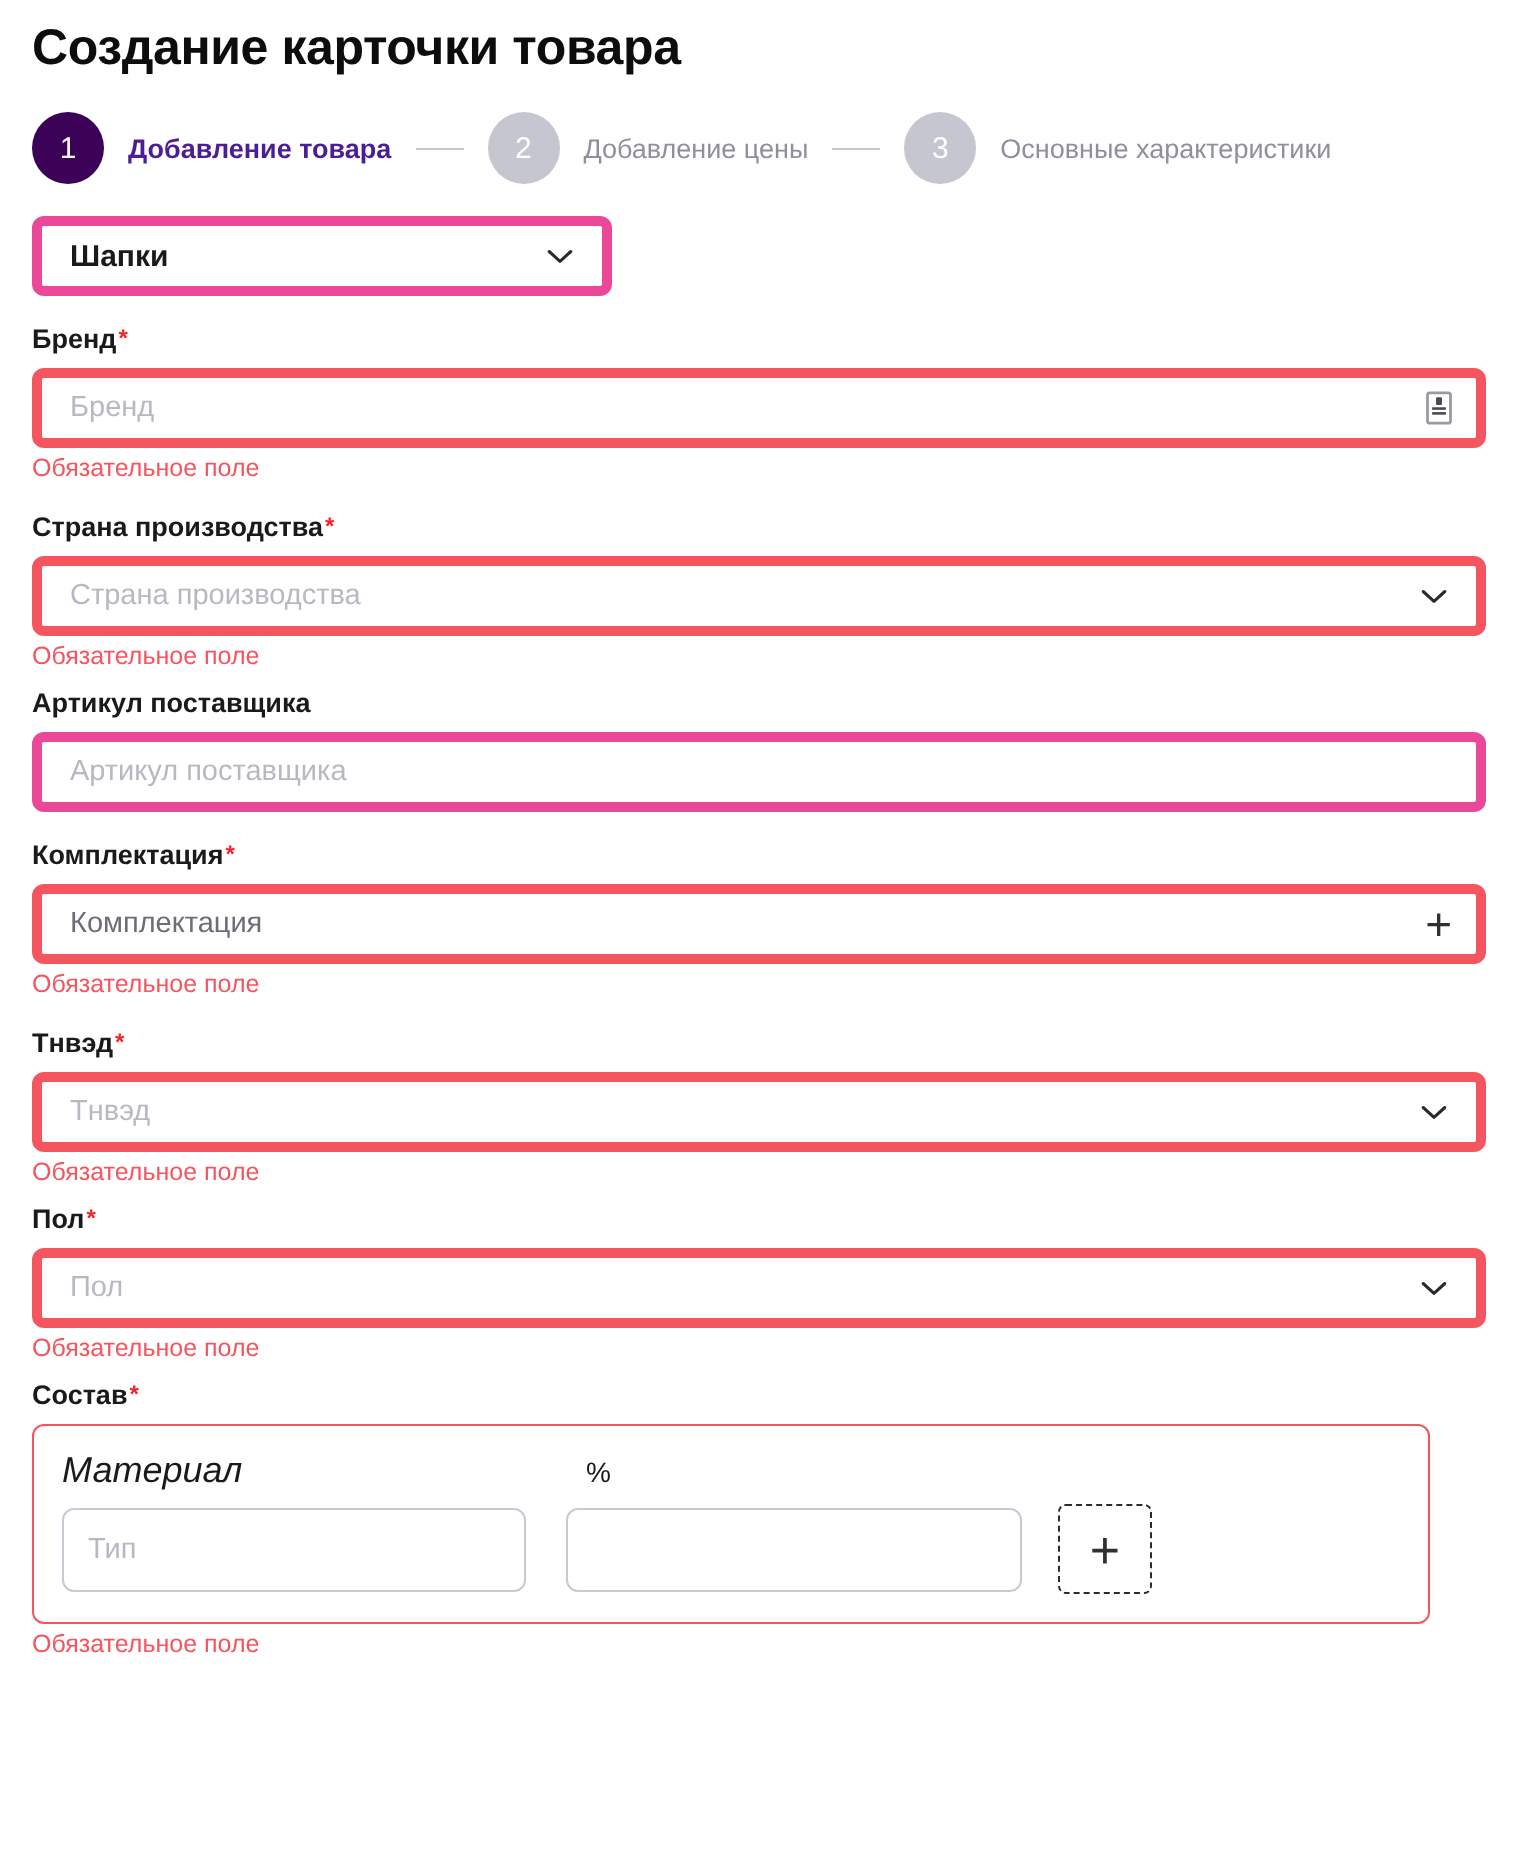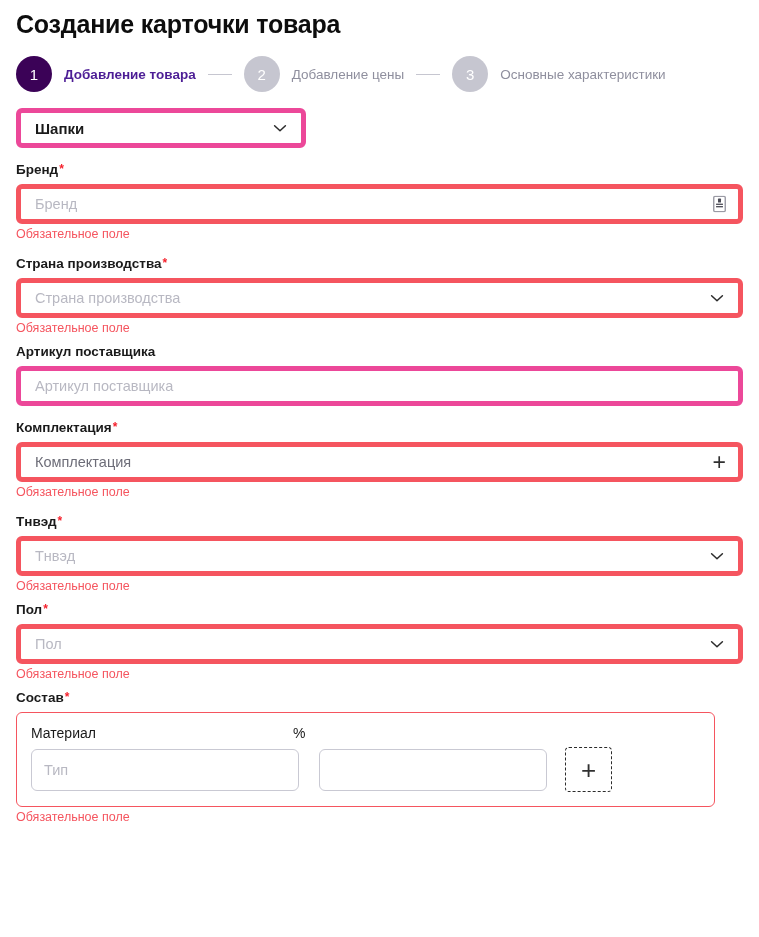--- a/index.html
+++ b/index.html
@@ -156,22 +156,23 @@
     padding: 12px 14px 14px 14px;
     width: 699px;
   }
   .comp-head {
     display: flex;
     align-items: center;
     margin-bottom: 6px;
   }
   .comp-head .h-material {
     width: 262px;
-    font-size: 14px;
-    color: #1a1a1a;
+    font-size: 18px;
+    color: #1a1a1a;
+    font-style: italic;
   }
   .comp-head .h-percent {
     font-size: 14px;
     color: #1a1a1a;
   }
   .comp-row {
     display: flex;
     align-items: center;
   }
   .comp-input {
@@ -179,21 +180,21 @@
     height: 42px;
     border: 1px solid #c9c9d3;
     border-radius: 6px;
     background: #ffffff;
     display: flex;
     align-items: center;
     padding: 0 12px;
     font-size: 14.5px;
     color: #b8b8c2;
   }
-  .comp-input.material { width: 268px; margin-right: 20px; }
+  .comp-input.material { width: 232px; margin-right: 20px; }
   .comp-input.percent { width: 228px; margin-right: 18px; }
   .add-btn {
     box-sizing: border-box;
     width: 47px;
     height: 45px;
     border: 1.5px dashed #2b2b2b;
     border-radius: 4px;
     display: flex;
     align-items: center;
     justify-content: center;

